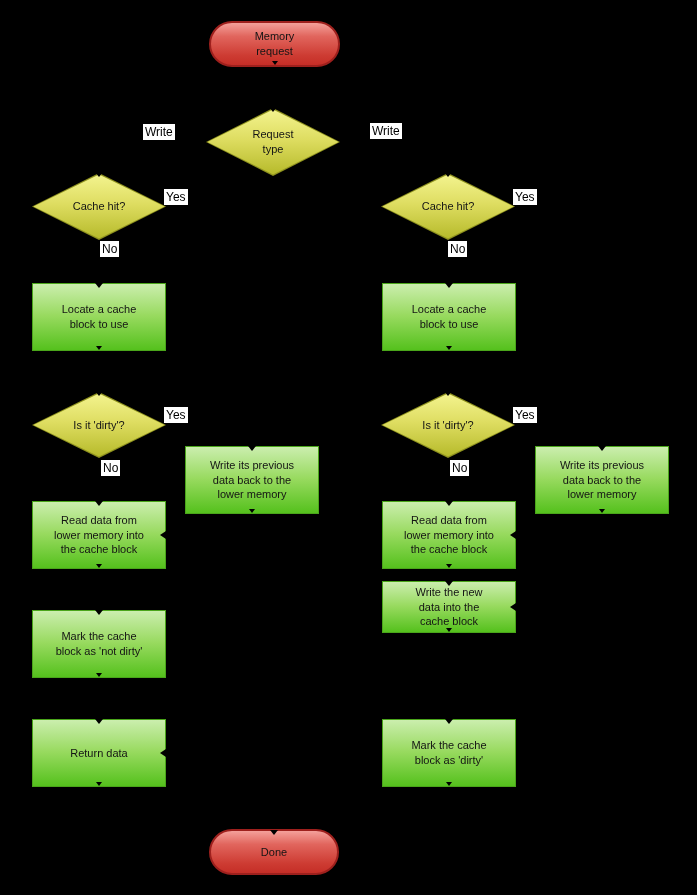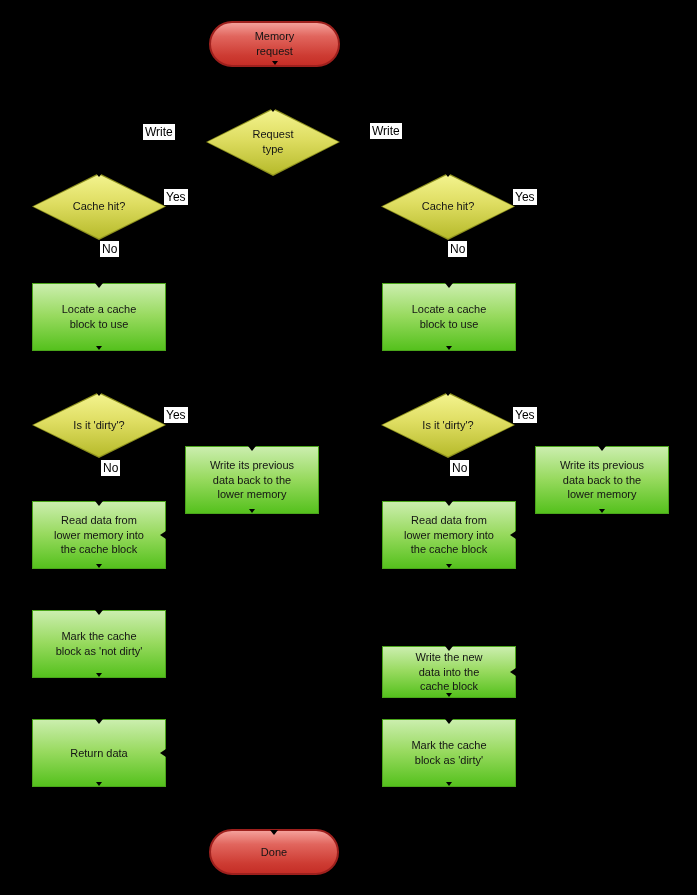--- a/index.html
+++ b/index.html
@@ -37,21 +37,21 @@
   .n-whit{left:369px;top:173px;width:134px;height:67px;}
   .n-rlocate{left:20px;top:283px;width:134px;height:68px;}
   .n-wlocate{left:370px;top:283px;width:134px;height:68px;}
   .n-rdirty{left:20px;top:392px;width:134px;height:66px;}
   .n-wdirty{left:369px;top:392px;width:134px;height:66px;}
   .n-rwb{left:173px;top:446px;width:134px;height:68px;}
   .n-wwb{left:523px;top:446px;width:134px;height:68px;}
   .n-rread{left:20px;top:501px;width:134px;height:68px;}
   .n-wread{left:370px;top:501px;width:134px;height:68px;}
   .n-rmark{left:20px;top:610px;width:134px;height:68px;}
-  .n-wnew{left:370px;top:646px;width:134px;height:52px;}
+  .n-wnew{left:370px;top:581px;width:134px;height:52px;}
   .n-rreturn{left:20px;top:719px;width:134px;height:68px;justify-content:center;}
   .n-wmark{left:370px;top:719px;width:134px;height:68px;}
   .n-done{left:197px;top:829px;width:130px;height:46px;}
   .l-read{left:131px;top:124px;}
   .l-write{left:358px;top:123px;}
   .l-yes-rh{left:152px;top:189px;}
   .l-no-rh{left:88px;top:241px;}
   .l-yes-wh{left:501px;top:189px;}
   .l-no-wh{left:436px;top:241px;}
   .l-yes-rd{left:152px;top:407px;}

